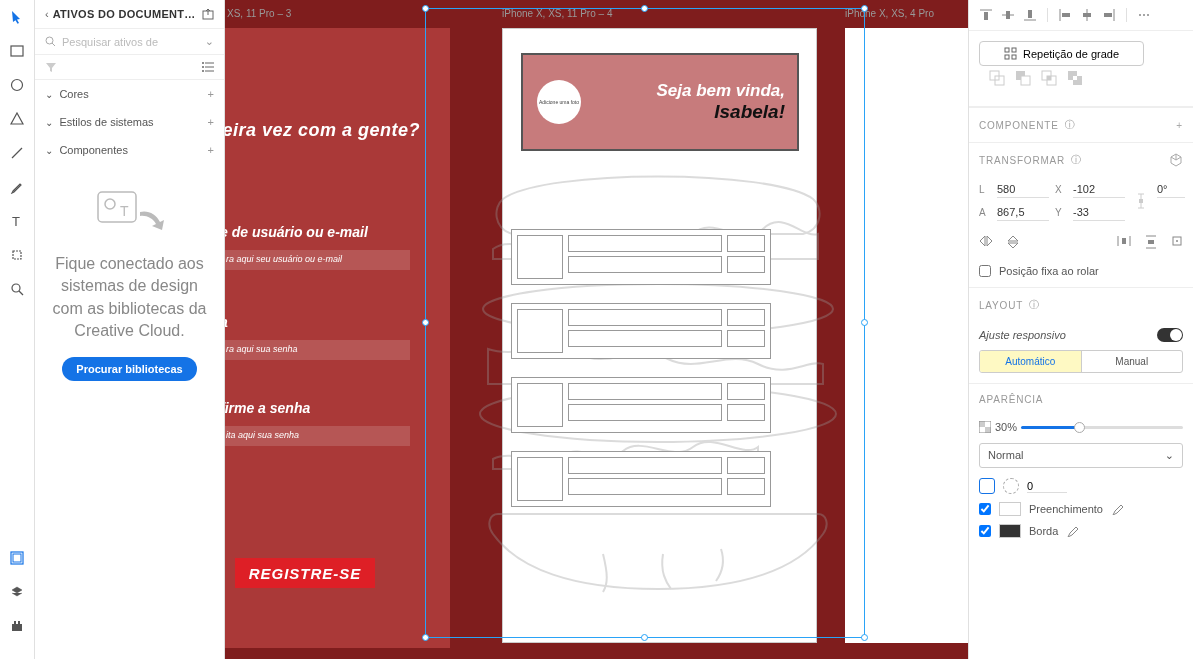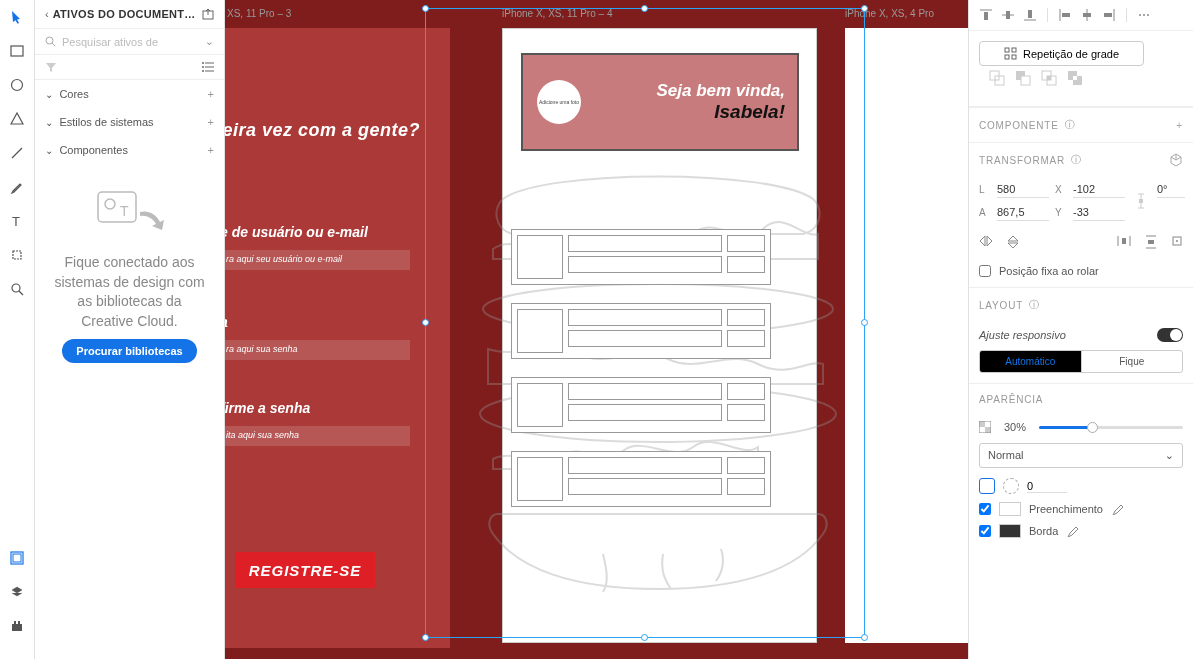--- a/index.html
+++ b/index.html
@@ -18,30 +18,30 @@
 .assets-search .stext { flex: 1; color: #bbb; }
 .assets-search .chev { color: #999; }
 .assets-filter { display: flex; align-items: center; padding: 6px 10px; border-bottom: 1px solid #eee; }
 .assets-filter .ficon { color: #bbb; }
 .assets-filter .listicon { margin-left: auto; color: #666; }
 .section-row { display: flex; align-items: center; padding: 8px 10px; color: #555; }
 .section-row .chev { margin-right: 6px; font-size: 10px; }
 .section-row .plus { margin-left: auto; color: #999; }
 .library-promo { padding: 20px 16px; text-align: center; display: flex; flex-direction: column; align-items: center; }
 .library-promo .illus { width: 80px; height: 55px; margin-bottom: 14px; }
-.library-promo .msg { font-size: 14px; color: #888; line-height: 1.4; margin-bottom: 8px; }
+.library-promo .msg { font-size: 16px; color: #888; line-height: 1.4; margin-bottom: 14px; }
 .library-promo .btn { background: #1473e6; color: #fff; border: none; border-radius: 14px; padding: 6px 14px; font-size: 11px; font-weight: 600; cursor: pointer; }
 .canvas { flex: 1; position: relative; background: #7f1d1d; overflow: hidden; }
 .artboard-label { position: absolute; font-size: 10px; color: #999; }
 .artboard { position: absolute; background: #fff; }
 .ab3 { left: -235px; top: 28px; width: 460px; height: 620px; background: #aa3938; color: #fff; }
 .ab3 .line1 { position: absolute; top: 92px; right: 30px; font-size: 18px; font-weight: 700; font-style: italic; letter-spacing: 0.5px; }
 .ab3 .fieldlabel { position: absolute; left: 230px; font-size: 14px; font-weight: 700; font-style: italic; }
 .ab3 .fieldinput { position: absolute; left: 230px; width: 190px; height: 20px; background: rgba(255,255,255,0.15); font-size: 9px; font-style: italic; padding: 4px 6px; }
-.ab3 .regbtn { position: absolute; left: 245px; bottom: 60px; width: 140px; height: 36px; background: #de1f26; display: flex; align-items: center; justify-content: center; font-weight: 800; font-style: italic; letter-spacing: 1px; font-size: 15px; }
+.ab3 .regbtn { position: absolute; left: 245px; bottom: 60px; width: 140px; height: 30px; background: #de1f26; display: flex; align-items: center; justify-content: center; font-weight: 800; font-style: italic; letter-spacing: 1px; font-size: 15px; }
 .ab4 { left: 277px; top: 28px; width: 315px; height: 615px; border: 1px solid #ccc; }
 .ab4 .burger { position: absolute; left: -40px; top: 130px; width: 395px; height: 470px; opacity: 0.35; }
 .ab4 .banner { position: absolute; left: 18px; top: 24px; width: 278px; height: 98px; background: #c77b7c; border: 2px solid #555; display: flex; align-items: center; }
 .ab4 .banner .circle { width: 44px; height: 44px; border-radius: 50%; background: #fff; margin-left: 14px; display: flex; align-items: center; justify-content: center; font-size: 5px; text-align: center; color: #444; line-height: 1.2; }
 .ab4 .banner .txt { flex: 1; text-align: right; padding-right: 12px; color: #fff; font-style: italic; }
 .ab4 .banner .txt .l1 { font-size: 17px; font-weight: 600; }
 .ab4 .banner .txt .l2 { font-size: 19px; font-weight: 900; color: #111; }
 .ab4 .cards { position: absolute; left: 8px; top: 200px; width: 260px; }
 .ab4 .card { height: 56px; border: 1px solid #999; margin-bottom: 18px; display: flex; padding: 5px; gap: 5px; background: #fff; }
 .ab4 .card .thumb { width: 46px; border: 1px solid #999; }
@@ -67,24 +67,24 @@
 .flip-row { display: flex; gap: 14px; padding: 4px 10px 10px; color: #888; }
 .flip-row .gap { flex: 1; }
 .check-row { display: flex; align-items: center; gap: 8px; padding: 6px 10px 10px; }
 .check-row input { width: 12px; height: 12px; }
 .layout-body { padding: 6px 10px 10px; }
 .layout-body .toggle-row { display: flex; align-items: center; justify-content: space-between; margin-bottom: 8px; font-style: italic; }
 .switch { width: 26px; height: 14px; background: #333; border-radius: 7px; position: relative; }
 .switch::after { content: ""; position: absolute; right: 1px; top: 1px; width: 12px; height: 12px; background: #fff; border-radius: 50%; }
 .seg { display: flex; border: 1px solid #ccc; border-radius: 3px; overflow: hidden; }
 .seg .segbtn { flex: 1; text-align: center; padding: 5px 0; font-size: 10px; cursor: pointer; }
-.seg .segbtn.active { color: #1473e6; background: #000000; text-align: center; }
+.seg .segbtn.active { color: #1473e6; background: #fef9c3; text-align: center; }
 .seg .segbtn + .segbtn { border-left: 1px solid #ccc; }
 .appear-body { padding: 6px 10px 10px; }
-.opacity-row { display: flex; align-items: center; gap: 13px; margin-bottom: 10px; }
+.opacity-row { display: flex; align-items: center; gap: 4px; margin-bottom: 10px; }
 .opacity-row .track { flex: 1; height: 3px; background: linear-gradient(to right, #1473e6 35%, #ddd 35%); position: relative; border-radius: 2px; }
 .opacity-row .track .knob { position: absolute; left: 33%; top: -4px; width: 11px; height: 11px; background: #fff; border: 1px solid #aaa; border-radius: 50%; }
 .select-row { border: 1px solid #ccc; border-radius: 3px; padding: 5px 8px; display: flex; justify-content: space-between; margin-bottom: 10px; }
 .fill-row { display: flex; align-items: center; gap: 8px; margin-bottom: 8px; }
 .fill-row .sw { width: 16px; height: 16px; border: 1px solid #ccc; border-radius: 2px; }
 .fill-row .sw.blue { border: 1.5px solid #1473e6; border-radius: 3px; }
 .fill-row .sw.dashed { border: 1px dashed #aaa; border-radius: 50%; }
 .prop-row { display: flex; align-items: center; gap: 8px; margin-bottom: 8px; }
 .prop-row .chk { width: 12px; height: 12px; }
 .prop-row .colorbox { width: 22px; height: 14px; border: 1px solid #ccc; }
@@ -498,21 +498,21 @@
     <span>LAYOUT</span>
     <span>ⓘ</span>
   </div>
   <div class="layout-body">
     <div class="toggle-row">
       <span>Ajuste responsivo</span>
       <div class="switch"></div>
     </div>
     <div class="seg">
       <div class="segbtn active">Automático</div>
-      <div class="segbtn">Fique</div>
+      <div class="segbtn">Manual</div>
     </div>
   </div>
 
   <div class="section-h">
     <span>APARÊNCIA</span>
   </div>
   <div class="appear-body">
     <div class="opacity-row">
       <span>
           <svg width="12" height="12">

